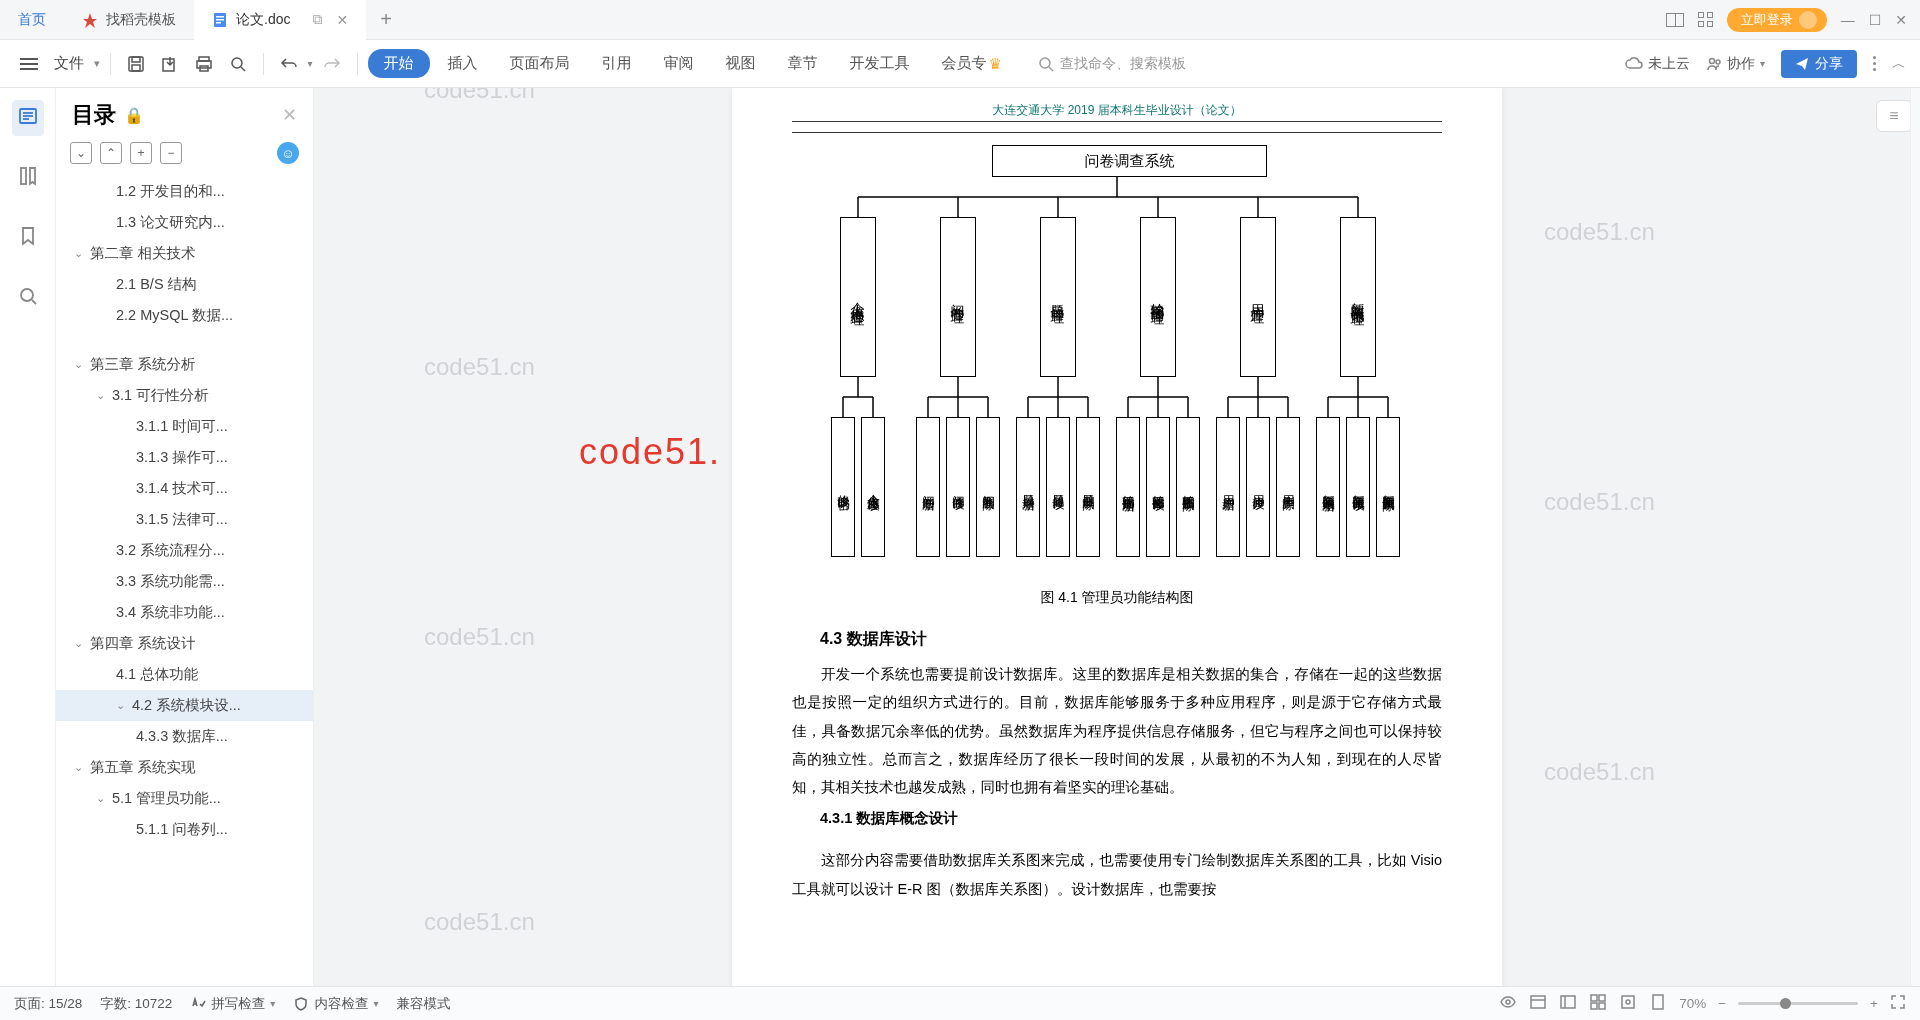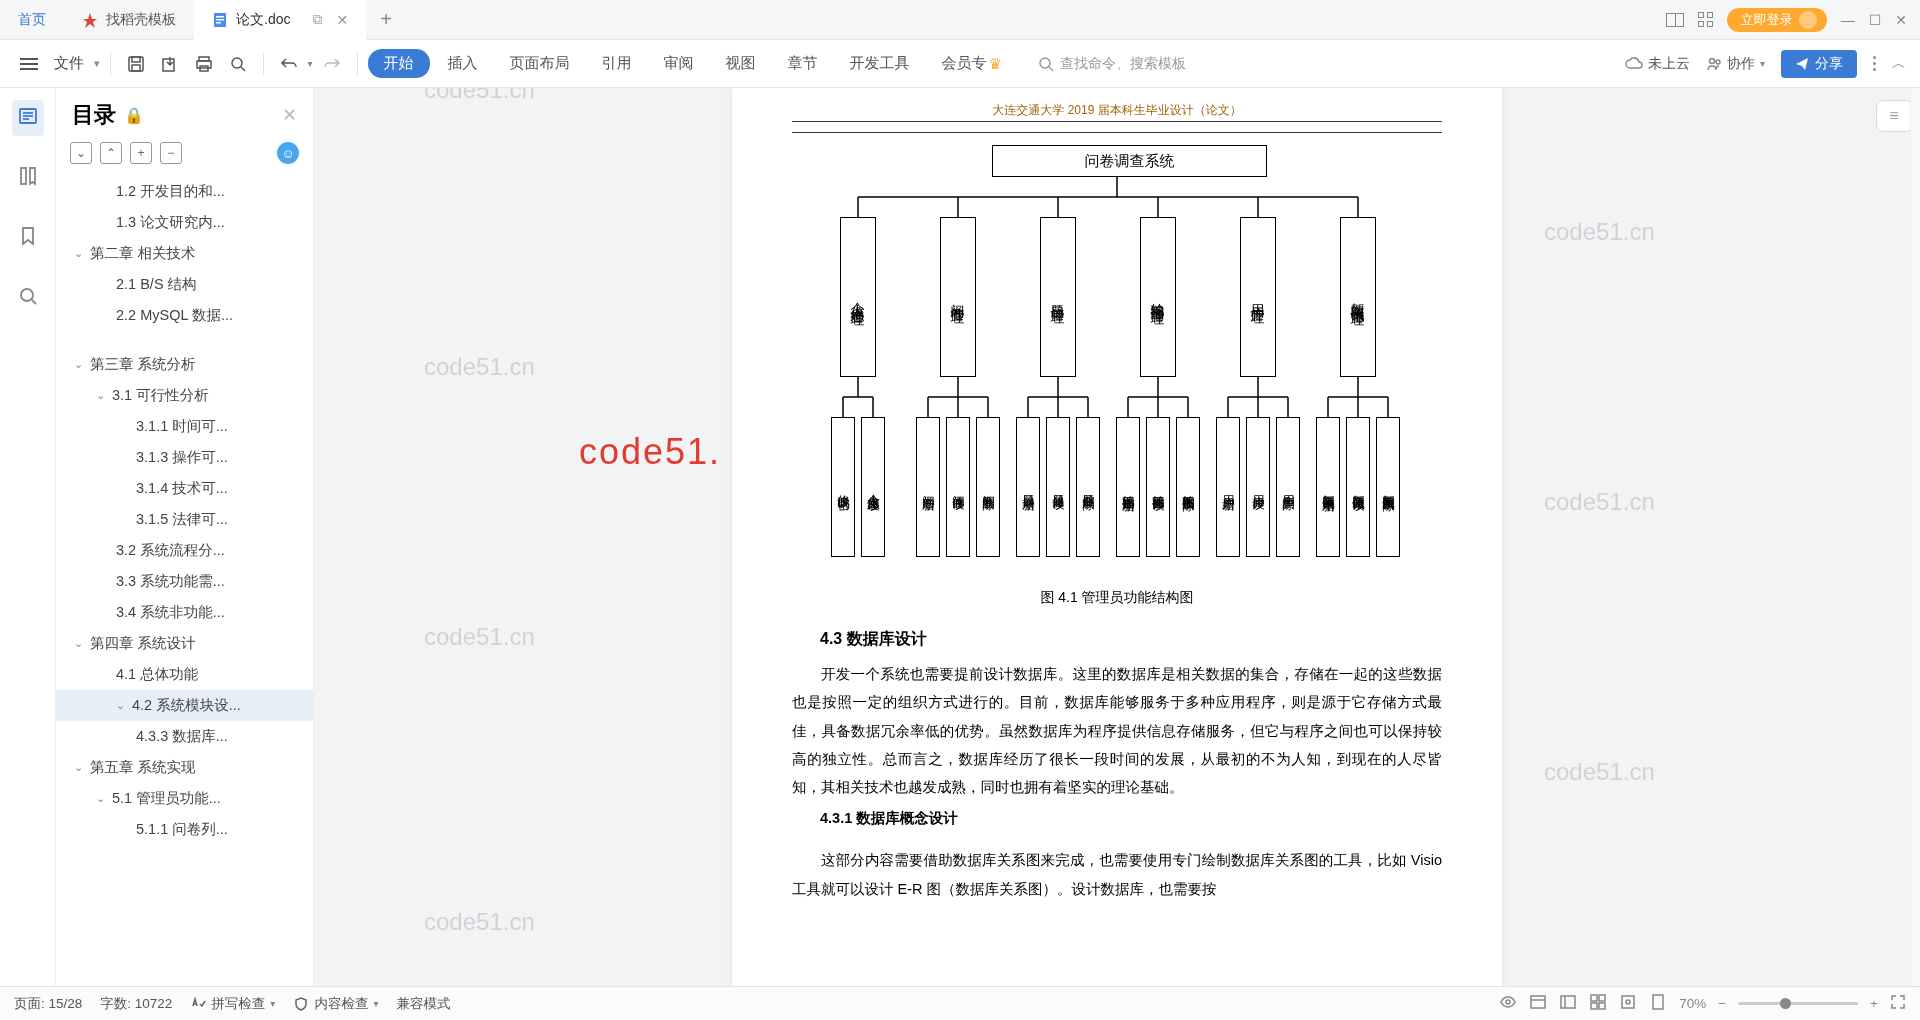--- a/index.html
+++ b/index.html
@@ -63,21 +63,21 @@
 .toc { flex:1; overflow-y:auto; font-size:14.5px; color:#444; padding:2px 0 10px; }
 .toc-item { padding:6px 10px 6px 10px; white-space:nowrap; overflow:hidden; text-overflow:ellipsis; cursor:pointer; display:flex; align-items:center; }
 .toc-item.selected { background:#e6eef8; }
 .chev { display:inline-block; width:14px; color:#888; font-size:11px; margin-right:2px; }
 .ind0 { padding-left:18px; } .ind1 { padding-left:40px; } .ind2 { padding-left:60px; } .ind3 { padding-left:80px; }
 .toc-gap { height:18px; }
 
 
 .doc-wrap { flex:1; background:#f2f3f5; position:relative; overflow:hidden; }
 .page { width:770px; margin:0 auto; background:#fff; min-height:1000px; padding:14px 60px 40px; position:relative; box-shadow:0 0 6px rgba(0,0,0,.08); }
-.page-hdr { text-align:center; font-size:12px; color:#a16207; padding-bottom:2px; border-bottom:1px solid #333; margin-bottom:10px; }
+.page-hdr { text-align:center; font-size:12px; color:#0f766e; padding-bottom:2px; border-bottom:1px solid #333; margin-bottom:10px; }
 .page-hdr2 { border-bottom:1px solid #333; height:1px; margin-top:1px; margin-bottom:12px; }
 
 
 .diagram { position:relative; height:430px; }
 .dbox { position:absolute; border:1.5px solid #000; background:#fff; text-align:center; display:flex; align-items:center; justify-content:center; }
 .root { left:200px; top:0; width:275px; height:32px; font-size:15px; }
 .vcol { width:36px; writing-mode:vertical-rl; text-orientation:upright; font-size:14px; letter-spacing:2px; padding:8px 0; }
 .leaf { width:24px; writing-mode:vertical-rl; text-orientation:upright; font-size:12.5px; letter-spacing:1px; padding:6px 0; }
 svg.lines { position:absolute; left:0; top:0; width:100%; height:100%; }
 svg.lines line { stroke:#000; stroke-width:1.5; }

